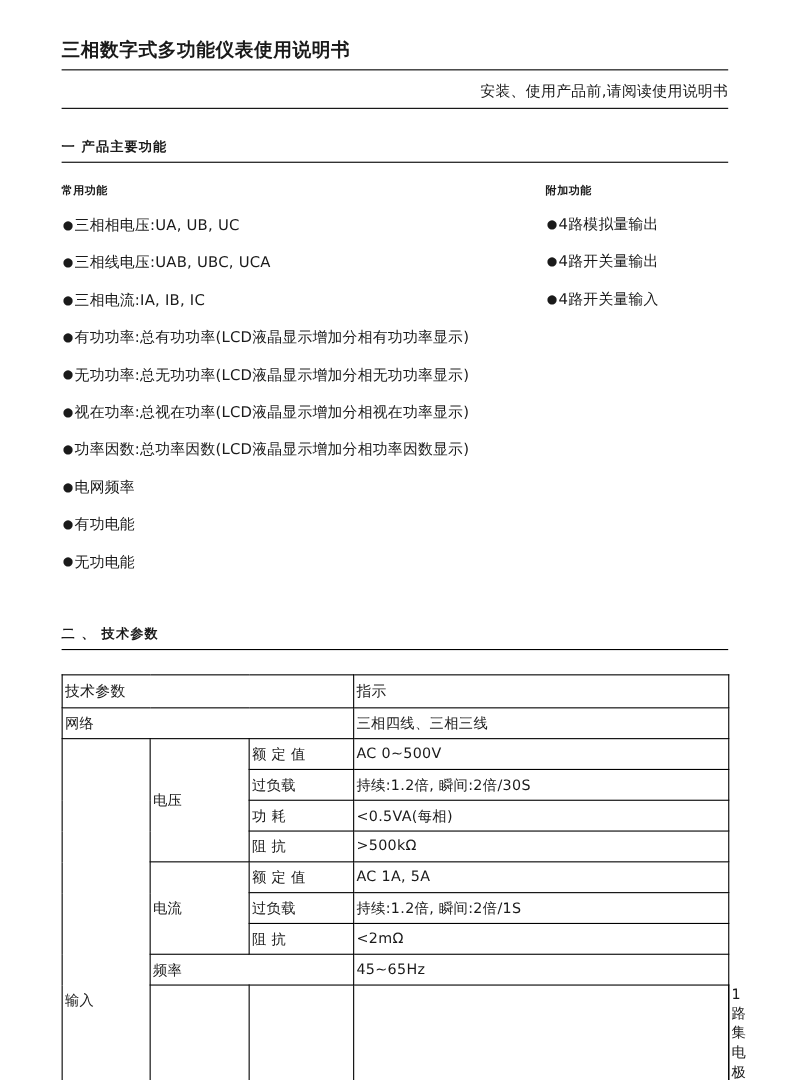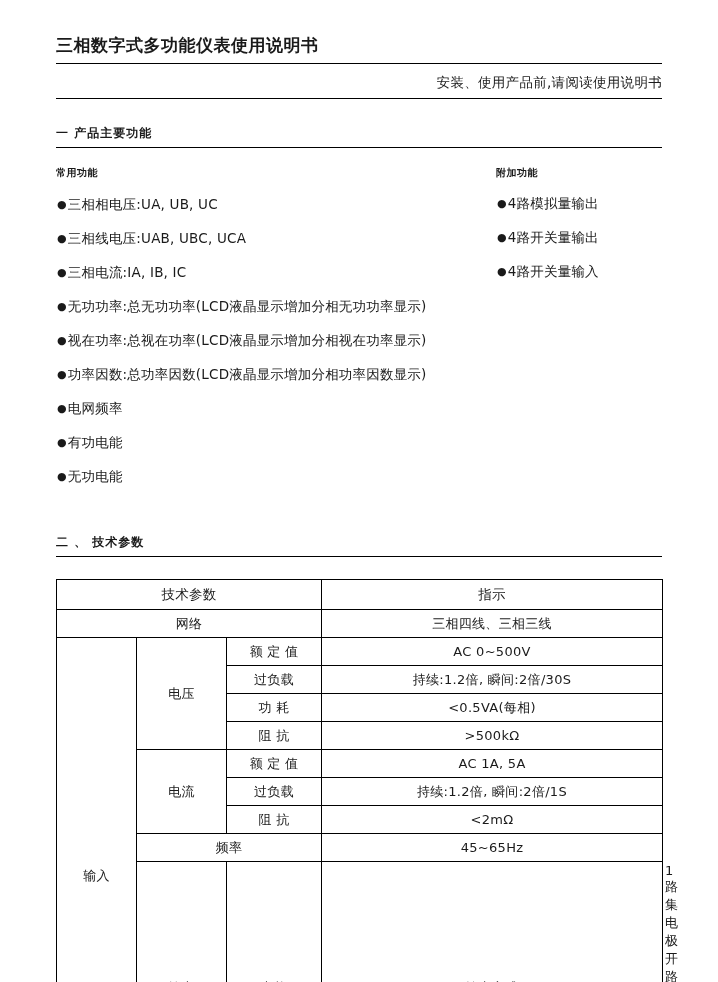--- a/index.html
+++ b/index.html
@@ -106,21 +106,21 @@
 
   
   .spec-table {
     margin-top: 22px;
     border-collapse: collapse;
     width: 606px;
     table-layout: fixed;
   }
   .spec-table td {
     border: 1px solid #000;
-    text-align: center;
+    text-align: left;
     font-size: 13px;
     height: 25px;
     padding: 1px 2px;
     letter-spacing: 0.3px;
   }
   .spec-table td.hdr {
     height: 27px;
     font-size: 13.5px;
   }
 
@@ -146,20 +146,21 @@
   <div class="section-head">一  产品主要功能</div>
 
   <div class="features">
     <div class="col-head">常用功能</div>
     <div class="col-head right">附加功能</div>
 
     <ul class="feat-list left-col">
       <li><span class="bullet">●</span><span>三相相电压:UA, UB, UC</span></li>
       <li><span class="bullet">●</span><span>三相线电压:UAB, UBC, UCA</span></li>
       <li><span class="bullet">●</span><span>三相电流:IA, IB, IC</span></li>
+      <li><span class="bullet">●</span><span>有功功率:总有功功率(LCD液晶显示增加分相有功功率显示)</span></li>
       <li><span class="bullet">●</span><span>无功功率:总无功功率(LCD液晶显示增加分相无功功率显示)</span></li>
       <li><span class="bullet">●</span><span>视在功率:总视在功率(LCD液晶显示增加分相视在功率显示)</span></li>
       <li><span class="bullet">●</span><span>功率因数:总功率因数(LCD液晶显示增加分相功率因数显示)</span></li>
       <li><span class="bullet">●</span><span>电网频率</span></li>
       <li><span class="bullet">●</span><span>有功电能</span></li>
       <li><span class="bullet">●</span><span>无功电能</span></li>
     </ul>
 
     <ul class="feat-list right-col">
       <li><span class="bullet">●</span><span>4路模拟量输出</span></li>

